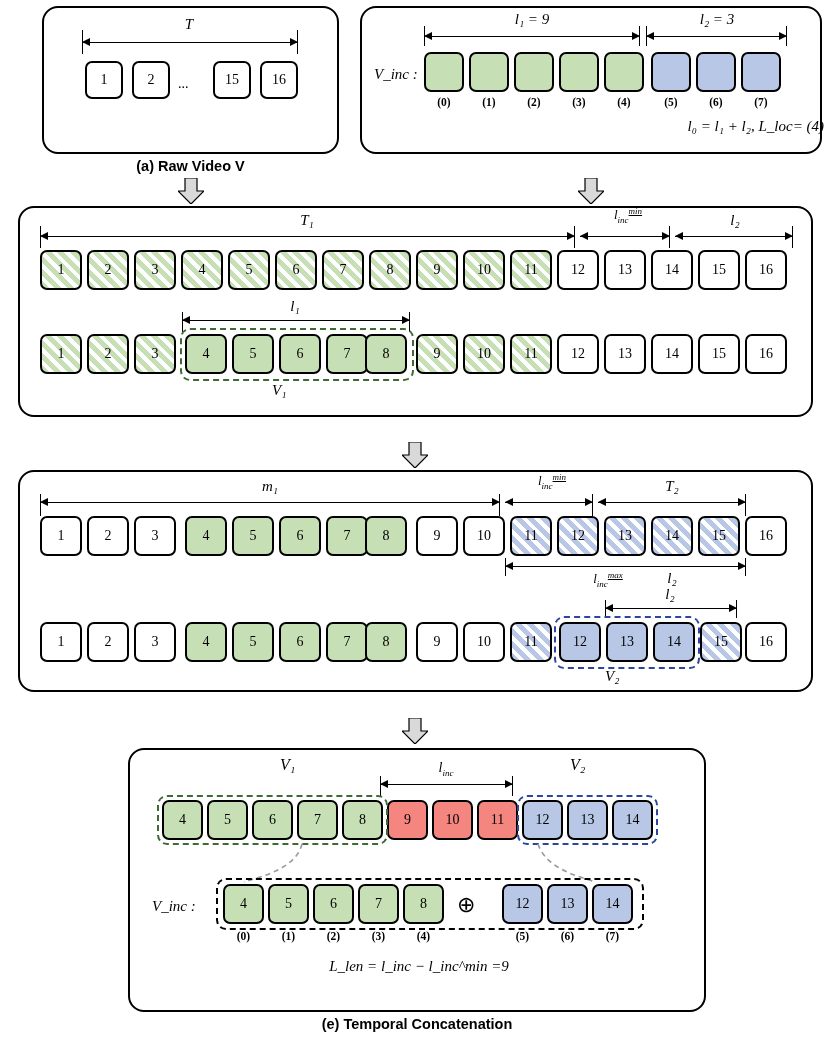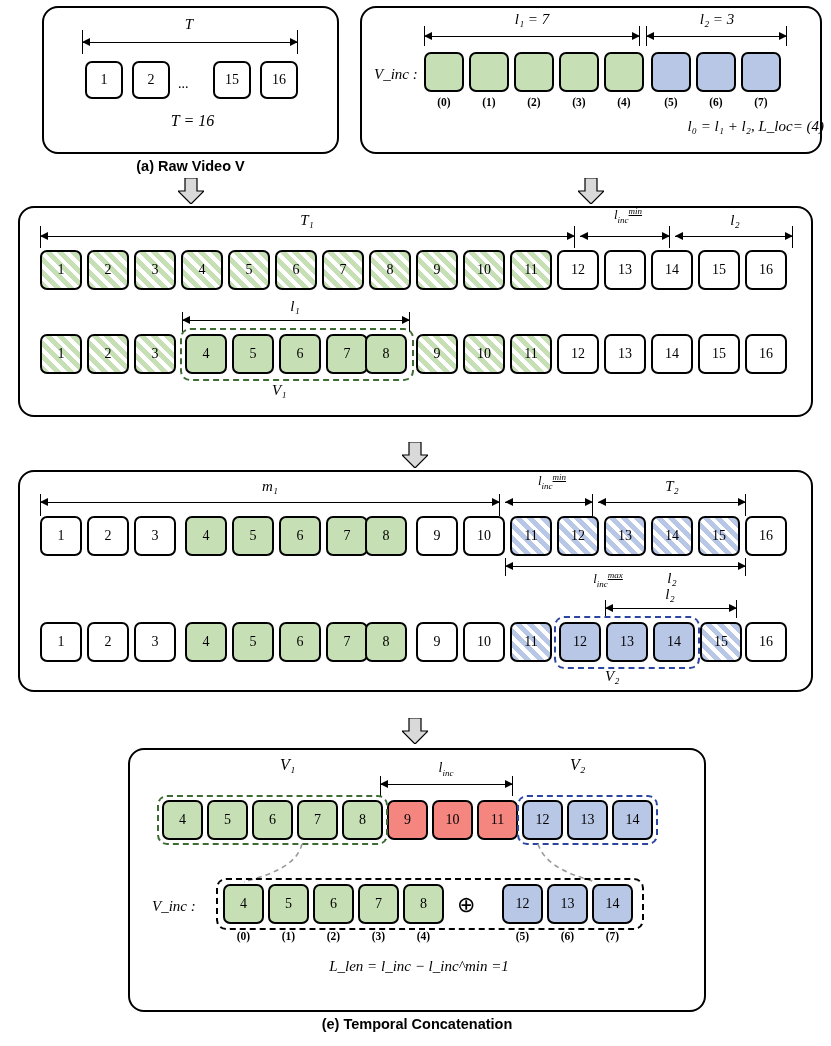--- a/index.html
+++ b/index.html
@@ -55,32 +55,31 @@
     <div class="tick" style="left:38px;top:22px;height:24px;"></div>
     <div class="tick" style="left:253px;top:22px;height:24px;"></div>
     <div class="mlabel" style="left:120px;top:8px;width:50px;">T</div>
 
     <div class="cell" style="left:41px;top:53px;width:38px;height:38px;">1</div>
     <div class="cell" style="left:88px;top:53px;width:38px;height:38px;">2</div>
     <div class="txt" style="left:134px;top:68px;font-size:14px;">...</div>
     <div class="cell" style="left:169px;top:53px;width:38px;height:38px;">15</div>
     <div class="cell" style="left:216px;top:53px;width:38px;height:38px;">16</div>
 
-    <div class="txt" style="left:0;top:104px;width:297px;text-align:center;font-size:16px;font-style:italic;">T = 16</div>
   </div>
   <div class="caption" style="left:42px;top:158px;width:297px;">(a) Raw Video V</div>
 
   <div class="panel" style="left:360px;top:6px;width:462px;height:148px;">
 
     <div class="mline" style="left:62px;top:28px;width:216px;"></div>
     <div class="arrowL" style="left:62px;top:24px;"></div>
     <div class="arrowR" style="left:270px;top:24px;"></div>
     <div class="tick" style="left:62px;top:18px;height:20px;"></div>
     <div class="tick" style="left:277px;top:18px;height:20px;"></div>
-    <div class="mlabel" style="left:130px;top:3px;width:80px;">l₁ = 7</div>
+    <div class="mlabel" style="left:130px;top:3px;width:80px;">l₁ = 9</div>
 
     <div class="mline" style="left:284px;top:28px;width:141px;"></div>
     <div class="arrowL" style="left:284px;top:24px;"></div>
     <div class="arrowR" style="left:417px;top:24px;"></div>
     <div class="tick" style="left:284px;top:18px;height:20px;"></div>
     <div class="tick" style="left:424px;top:18px;height:20px;"></div>
     <div class="mlabel" style="left:315px;top:3px;width:80px;">l₂ = 3</div>
 
     <div class="txt" style="left:12px;top:58px;font-size:15px;font-style:italic;">V_inc :</div>
 
@@ -314,17 +313,17 @@
 
     <div class="idx" style="left:93px;top:180px;width:41px;">(0)</div>
     <div class="idx" style="left:138px;top:180px;width:41px;">(1)</div>
     <div class="idx" style="left:183px;top:180px;width:41px;">(2)</div>
     <div class="idx" style="left:228px;top:180px;width:41px;">(3)</div>
     <div class="idx" style="left:273px;top:180px;width:41px;">(4)</div>
     <div class="idx" style="left:372px;top:180px;width:41px;">(5)</div>
     <div class="idx" style="left:417px;top:180px;width:41px;">(6)</div>
     <div class="idx" style="left:462px;top:180px;width:41px;">(7)</div>
 
-    <div class="txt" style="left:0;top:208px;width:578px;text-align:center;font-size:15px;font-style:italic;">L_len = l_inc − l_inc^min =1</div>
+    <div class="txt" style="left:0;top:208px;width:578px;text-align:center;font-size:15px;font-style:italic;">L_len = l_inc − l_inc^min =9</div>
   </div>
   <div class="caption" style="left:128px;top:1016px;width:578px;">(e) Temporal Concatenation</div>
 
 </div>
 
 </body></html>

